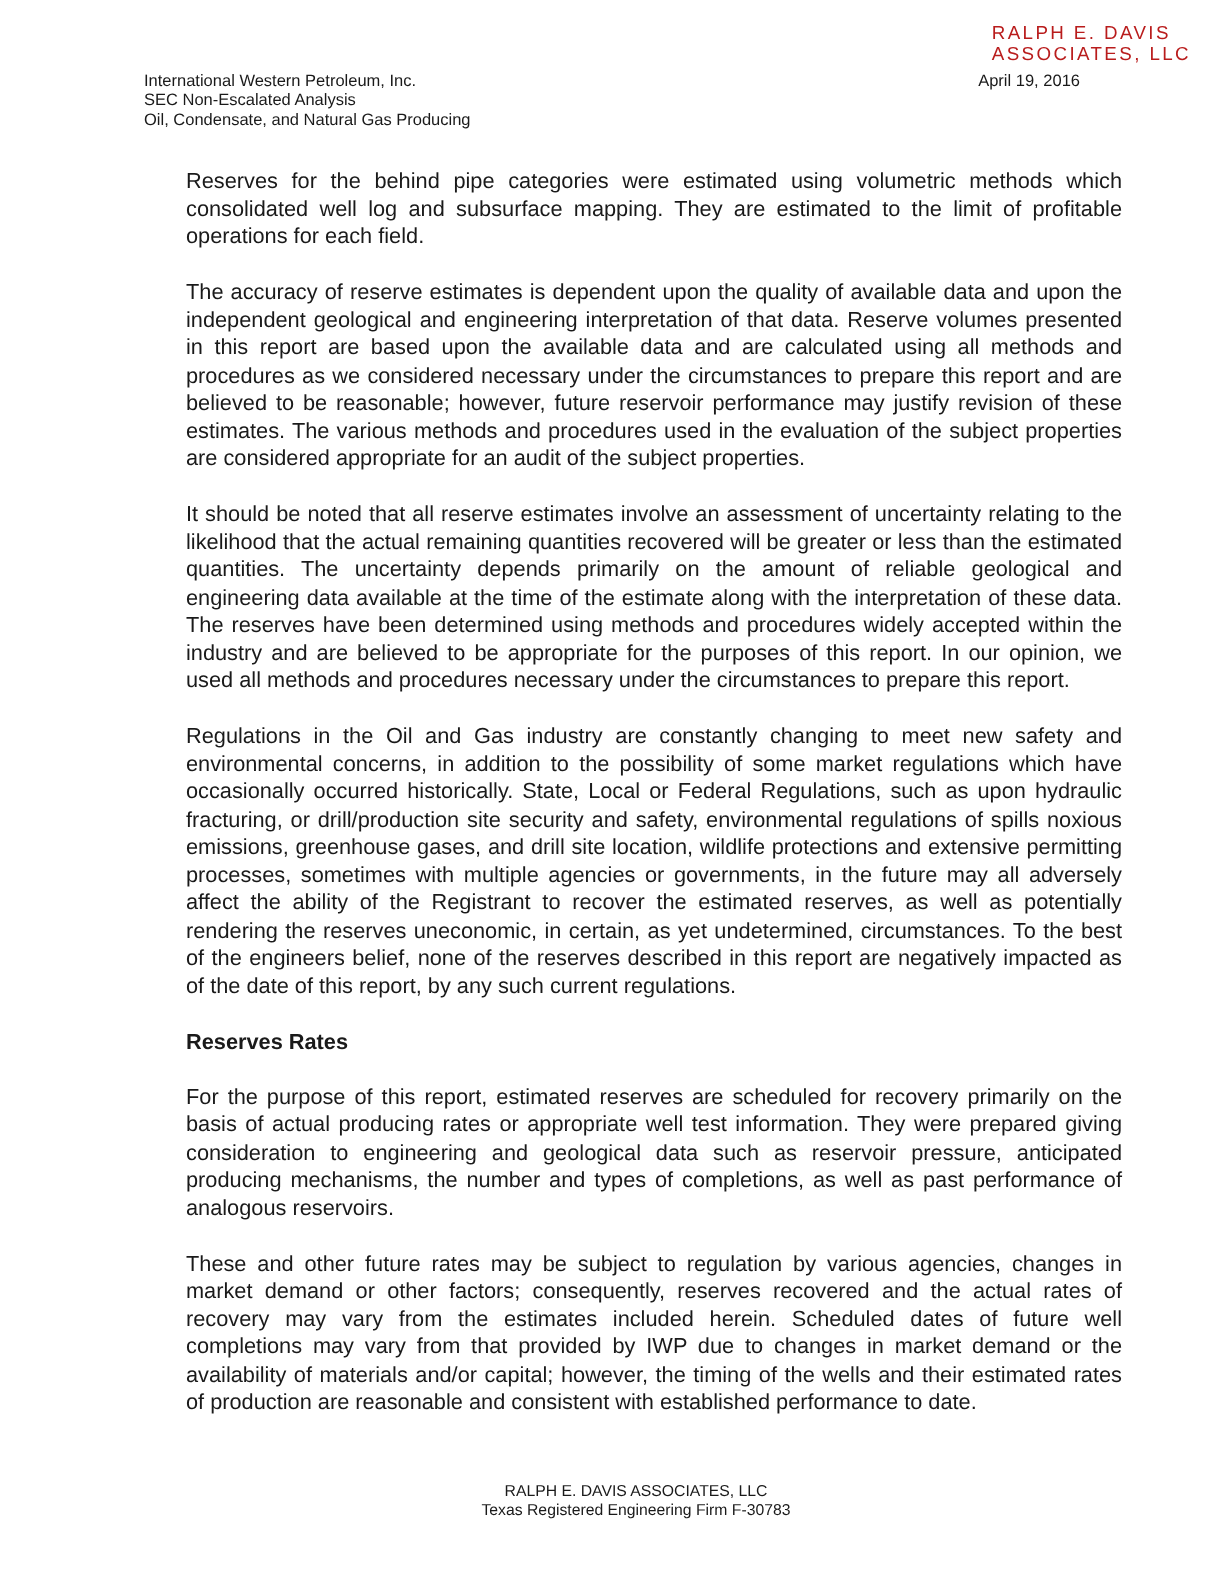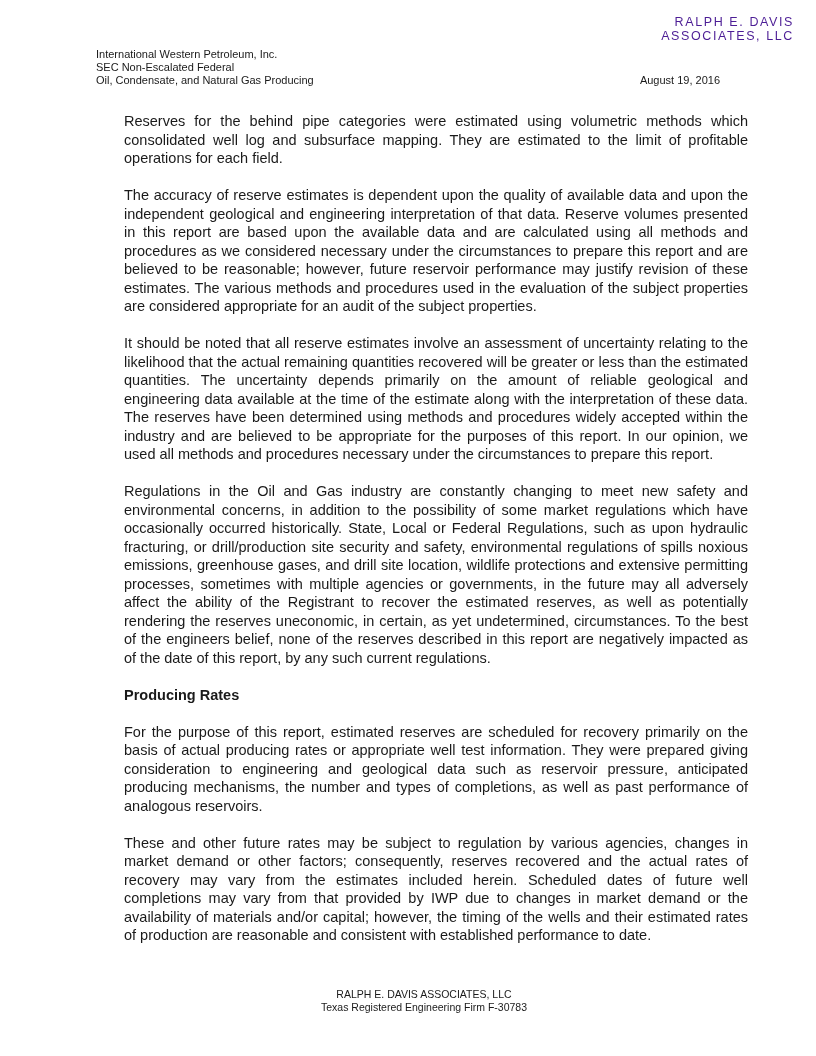--- a/index.html
+++ b/index.html
@@ -13,35 +13,35 @@
     height: 1056px;
     background: #ffffff;
     font-family: "Liberation Sans", sans-serif;
     color: #1a1a1a;
     overflow: hidden;
   }
   .logo {
     position: absolute;
     top: 16px;
     right: 22px;
-    text-align: right;
-    color: #4c1d95;
+    text-align: left;
+    color: #b91c1c;
     font-size: 12.5px;
     line-height: 13.5px;
     letter-spacing: 1.6px;
     font-weight: 400;
   }
   .header-row {
     position: absolute;
     top: 48px;
     left: 96px;
     right: 96px;
     display: flex;
     justify-content: space-between;
-    align-items: flex-end;
+    align-items: flex-start;
     font-size: 11px;
     line-height: 13px;
   }
   .header-meta div {
     white-space: nowrap;
   }
   .header-date {
     font-size: 11px;
     white-space: nowrap;
   }
@@ -79,32 +79,32 @@
 <div class="page">
 
   <div class="logo">
     <div>RALPH E. DAVIS</div>
     <div>ASSOCIATES, LLC</div>
   </div>
 
   <div class="header-row">
     <div class="header-meta">
       <div>International Western Petroleum, Inc.</div>
-      <div>SEC Non-Escalated Federal</div>
+      <div>SEC Non-Escalated Analysis</div>
       <div>Oil, Condensate, and Natural Gas Producing</div>
     </div>
-    <div class="header-date">August 19, 2016</div>
+    <div class="header-date">April 19, 2016</div>
   </div>
 
   <div class="content">
     <p class="para">Reserves for the behind pipe categories were estimated using volumetric methods which consolidated well log and subsurface mapping.  They are estimated to the limit of profitable operations for each field.</p>
     <p class="para">The accuracy of reserve estimates is dependent upon the quality of available data and upon the independent geological and engineering interpretation of that data.  Reserve volumes presented in this report are based upon the available data and are calculated using all methods and procedures as we considered necessary under the circumstances to prepare this report and are believed to be reasonable; however, future reservoir performance may justify revision of these estimates.  The various methods and procedures used in the evaluation of the subject properties are considered appropriate for an audit of the subject properties.</p>
     <p class="para">It should be noted that all reserve estimates involve an assessment of uncertainty relating to the likelihood that the actual remaining quantities recovered will be greater or less than the estimated quantities.  The uncertainty depends primarily on the amount of reliable geological and engineering data available at the time of the estimate along with the interpretation of these data.   The reserves have been determined using methods and procedures widely accepted within the industry and are believed to be appropriate for the purposes of this report. In our opinion, we used all methods and procedures necessary under the circumstances to prepare this report.</p>
     <p class="para">Regulations in the Oil and Gas industry are constantly changing to meet new safety and environmental concerns, in addition to the possibility of some market regulations which have occasionally occurred historically. State, Local or Federal Regulations, such as upon hydraulic fracturing, or drill/production site security and safety, environmental regulations of spills noxious emissions, greenhouse gases, and drill site location, wildlife protections and extensive permitting processes, sometimes with multiple agencies or governments, in the future may all adversely affect the ability of the Registrant to recover the estimated reserves, as well as potentially rendering the reserves uneconomic, in certain, as yet undetermined, circumstances. To the best of the engineers belief, none of the reserves described in this report are negatively impacted as of the date of this report, by any such current regulations.</p>
-    <p class="section-heading">Producing Rates</p>
+    <p class="section-heading">Reserves Rates</p>
     <p class="para">For the purpose of this report, estimated reserves are scheduled for recovery primarily on the basis of actual producing rates or appropriate well test information. They were prepared giving consideration to engineering and geological data such as reservoir pressure, anticipated producing mechanisms, the number and types of completions, as well as past performance of analogous reservoirs.</p>
     <p class="para">These and other future rates may be subject to regulation by various agencies, changes in market demand or other factors; consequently, reserves recovered and the actual rates of recovery may vary from the estimates included herein.  Scheduled dates of future well completions may vary from that provided by IWP due to changes in market demand or the availability of materials and/or capital; however, the timing of the wells and their estimated rates of production are reasonable and consistent with established performance to date.</p>
   </div>
 
   <div class="footer">
     <div>RALPH E. DAVIS ASSOCIATES, LLC</div>
     <div>Texas Registered Engineering Firm F-30783</div>
   </div>
 
 </div>

